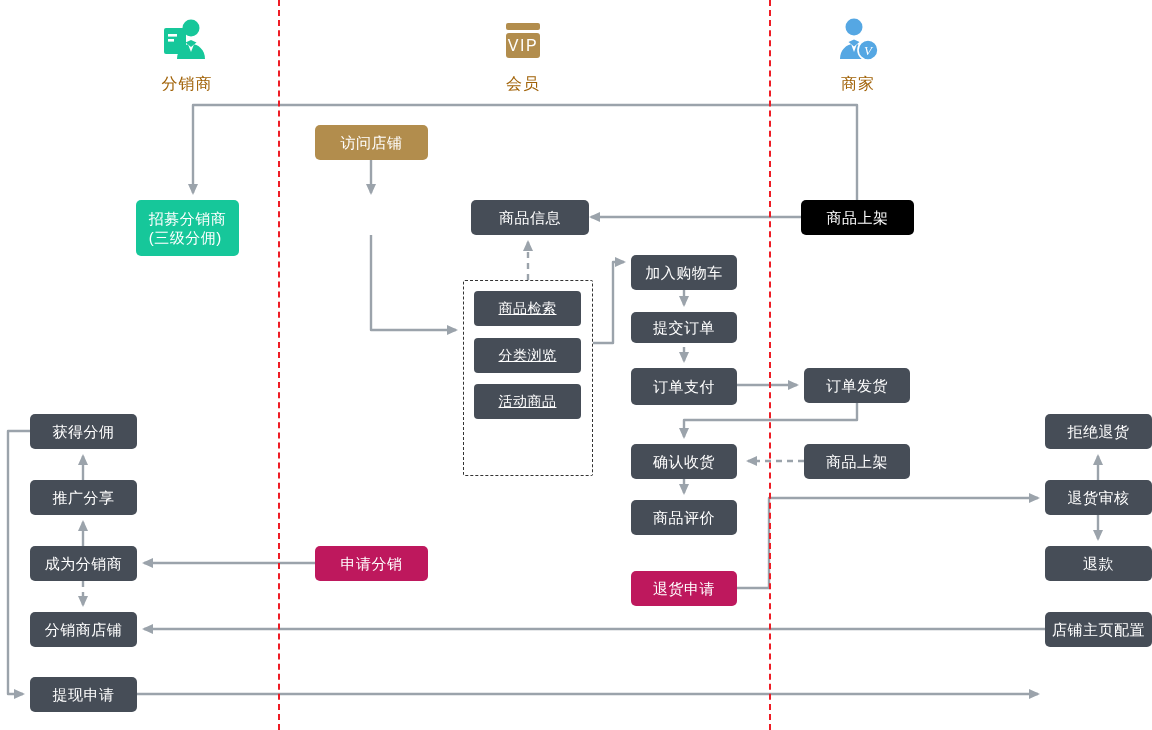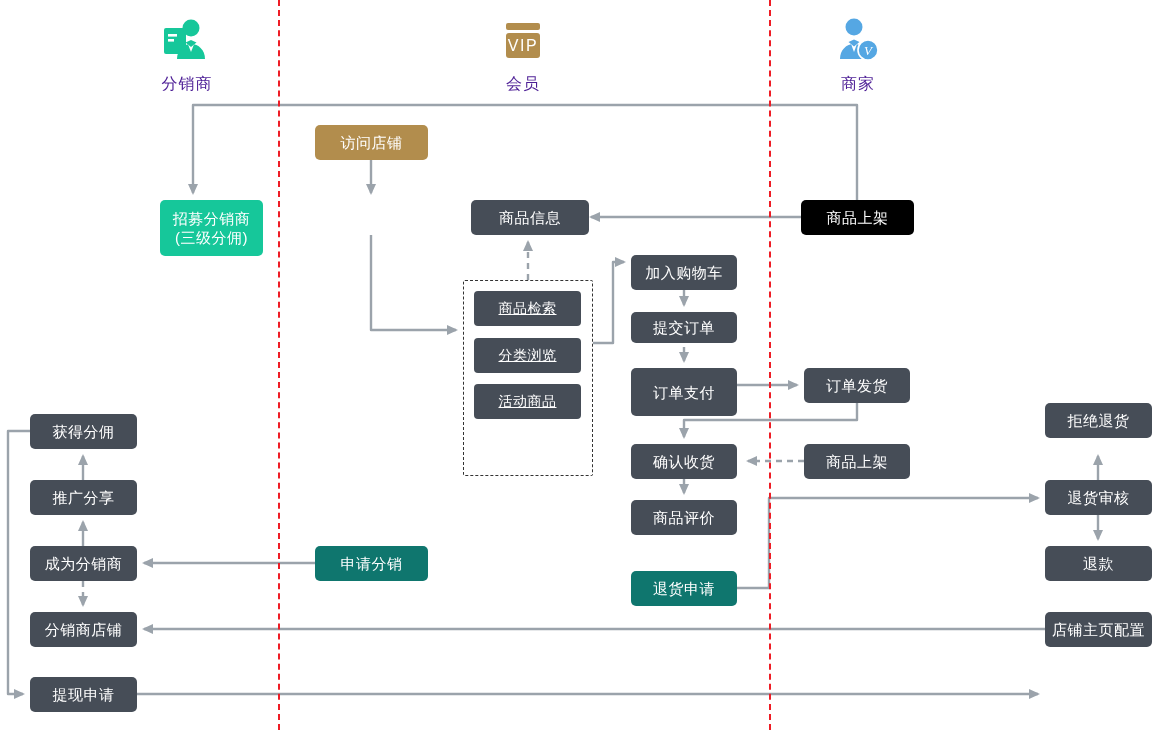--- a/index.html
+++ b/index.html
@@ -30,45 +30,45 @@
   }
   .role .role-icon{
     display:block;
     height:56px;
     margin:0 auto 6px auto;
     position:relative;
   }
   .role .role-label{
     display:block;
     font-size:16px;
-    color:#4c1d95;
+    color:#a16207;
     letter-spacing:1px;
     line-height:20px;
   }
   
   .node{
     position:absolute;
     box-sizing:border-box;
     border-radius:5px;
     color:#ffffff;
     font-size:15px;
     letter-spacing:.5px;
     display:flex;
     align-items:center;
     justify-content:center;
-    text-align:center;
+    text-align:left;
     line-height:19px;
     white-space:pre-line;
     background:#464d57;
     user-select:none;
   }
   .node.gold{background:#b28d4d;}
-  .node.green{background:#16c79a;margin-left:24px;}
+  .node.green{background:#16c79a;}
   .node.blue{background:#000000;}
-  .node.orange{background:#0f766e;}
+  .node.orange{background:#be185d;}
   .node.sub{border-radius:4px;font-size:14px;text-decoration:underline;}
   
   .dashed-group{
     position:absolute;
     box-sizing:border-box;
     border:1.5px dashed #333;
     border-radius:2px;
     background:transparent;
   }
   
@@ -190,33 +190,33 @@
   <div class="node gold" style="left:315px;top:125px;width:113px;height:35px">访问店铺</div>
   <div class="node" style="left:471px;top:200px;width:118px;height:35px">商品信息</div>
   <div class="node blue" style="left:801px;top:200px;width:113px;height:35px">商品上架</div>
 
   <div class="node sub" style="left:474px;top:291px;width:107px;height:35px">商品检索</div>
   <div class="node sub" style="left:474px;top:338px;width:107px;height:35px">分类浏览</div>
   <div class="node sub" style="left:474px;top:384px;width:107px;height:35px">活动商品</div>
 
   <div class="node" style="left:631px;top:255px;width:106px;height:35px">加入购物车</div>
   <div class="node" style="left:631px;top:312px;width:106px;height:31px">提交订单</div>
-  <div class="node" style="left:631px;top:368px;width:106px;height:48px">订单支付</div>
+  <div class="node" style="left:631px;top:368px;width:106px;height:37px">订单支付</div>
   <div class="node" style="left:804px;top:368px;width:106px;height:35px">订单发货</div>
   <div class="node" style="left:631px;top:444px;width:106px;height:35px">确认收货</div>
   <div class="node" style="left:804px;top:444px;width:106px;height:35px">商品上架</div>
   <div class="node" style="left:631px;top:500px;width:106px;height:35px">商品评价</div>
   <div class="node orange" style="left:631px;top:571px;width:106px;height:35px">退货申请</div>
 
   <div class="node" style="left:30px;top:414px;width:107px;height:35px">获得分佣</div>
   <div class="node" style="left:30px;top:480px;width:107px;height:35px">推广分享</div>
   <div class="node" style="left:30px;top:546px;width:107px;height:35px">成为分销商</div>
   <div class="node" style="left:30px;top:612px;width:107px;height:35px">分销商店铺</div>
   <div class="node" style="left:30px;top:677px;width:107px;height:35px">提现申请</div>
 
   <div class="node orange" style="left:315px;top:546px;width:113px;height:35px">申请分销</div>
 
-  <div class="node" style="left:1045px;top:403px;width:107px;height:35px">拒绝退货</div>
+  <div class="node" style="left:1045px;top:414px;width:107px;height:35px">拒绝退货</div>
   <div class="node" style="left:1045px;top:480px;width:107px;height:35px">退货审核</div>
   <div class="node" style="left:1045px;top:546px;width:107px;height:35px">退款</div>
   <div class="node" style="left:1045px;top:612px;width:107px;height:35px">店铺主页配置</div>
 
 </div>
 
 </body></html>

